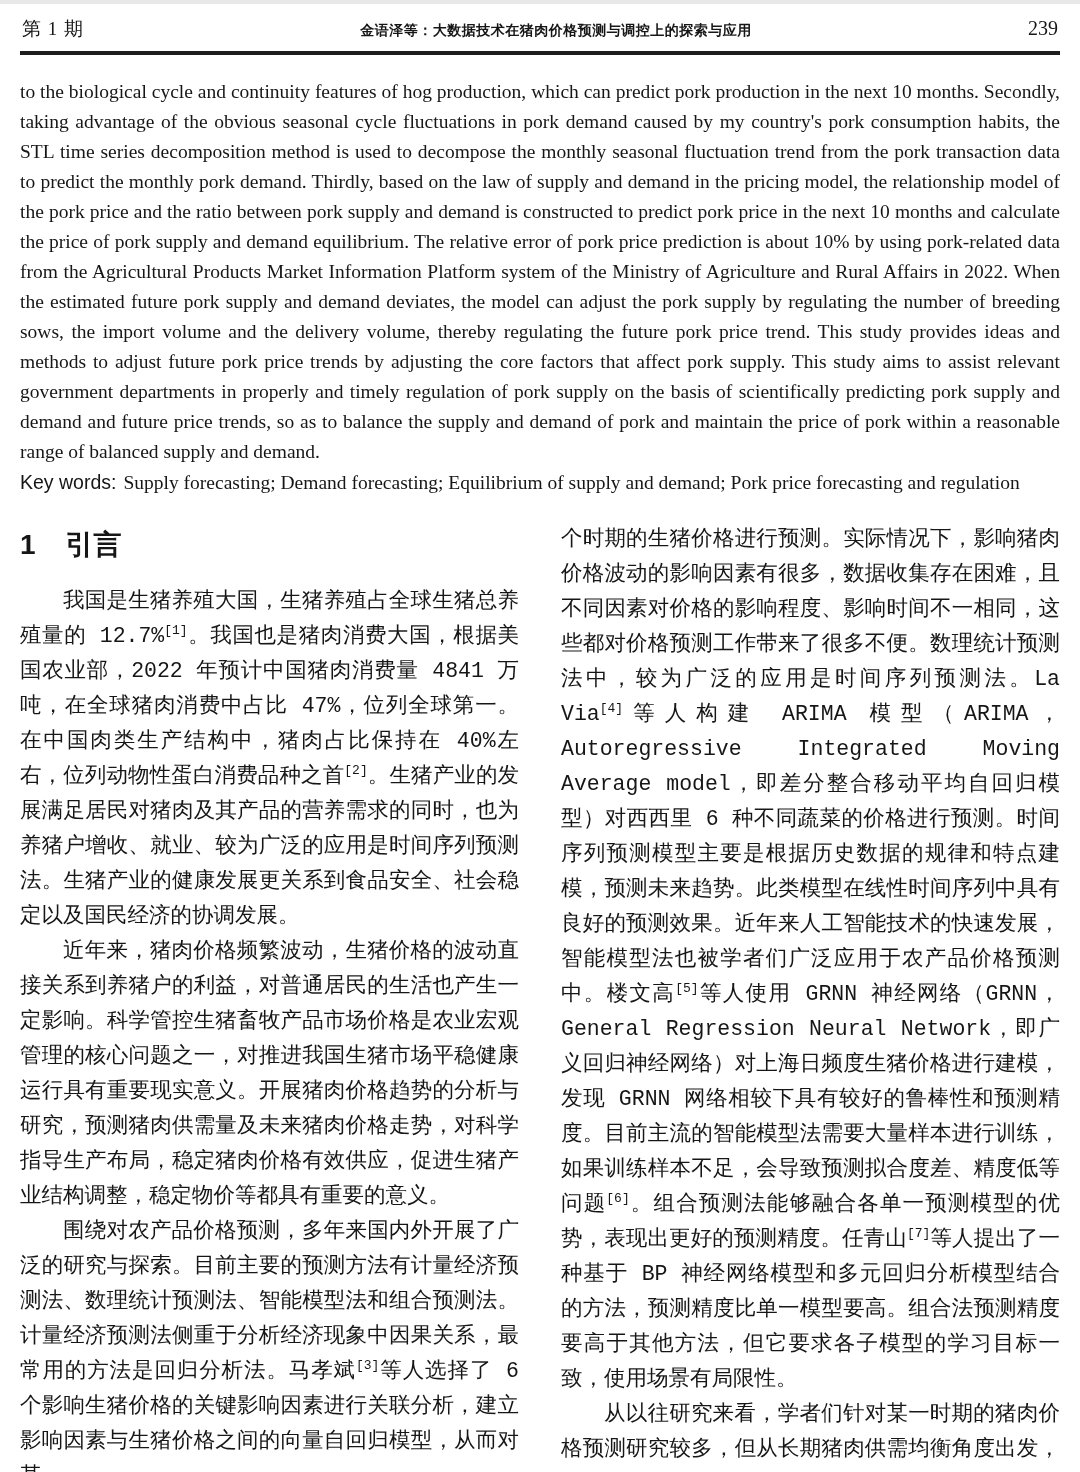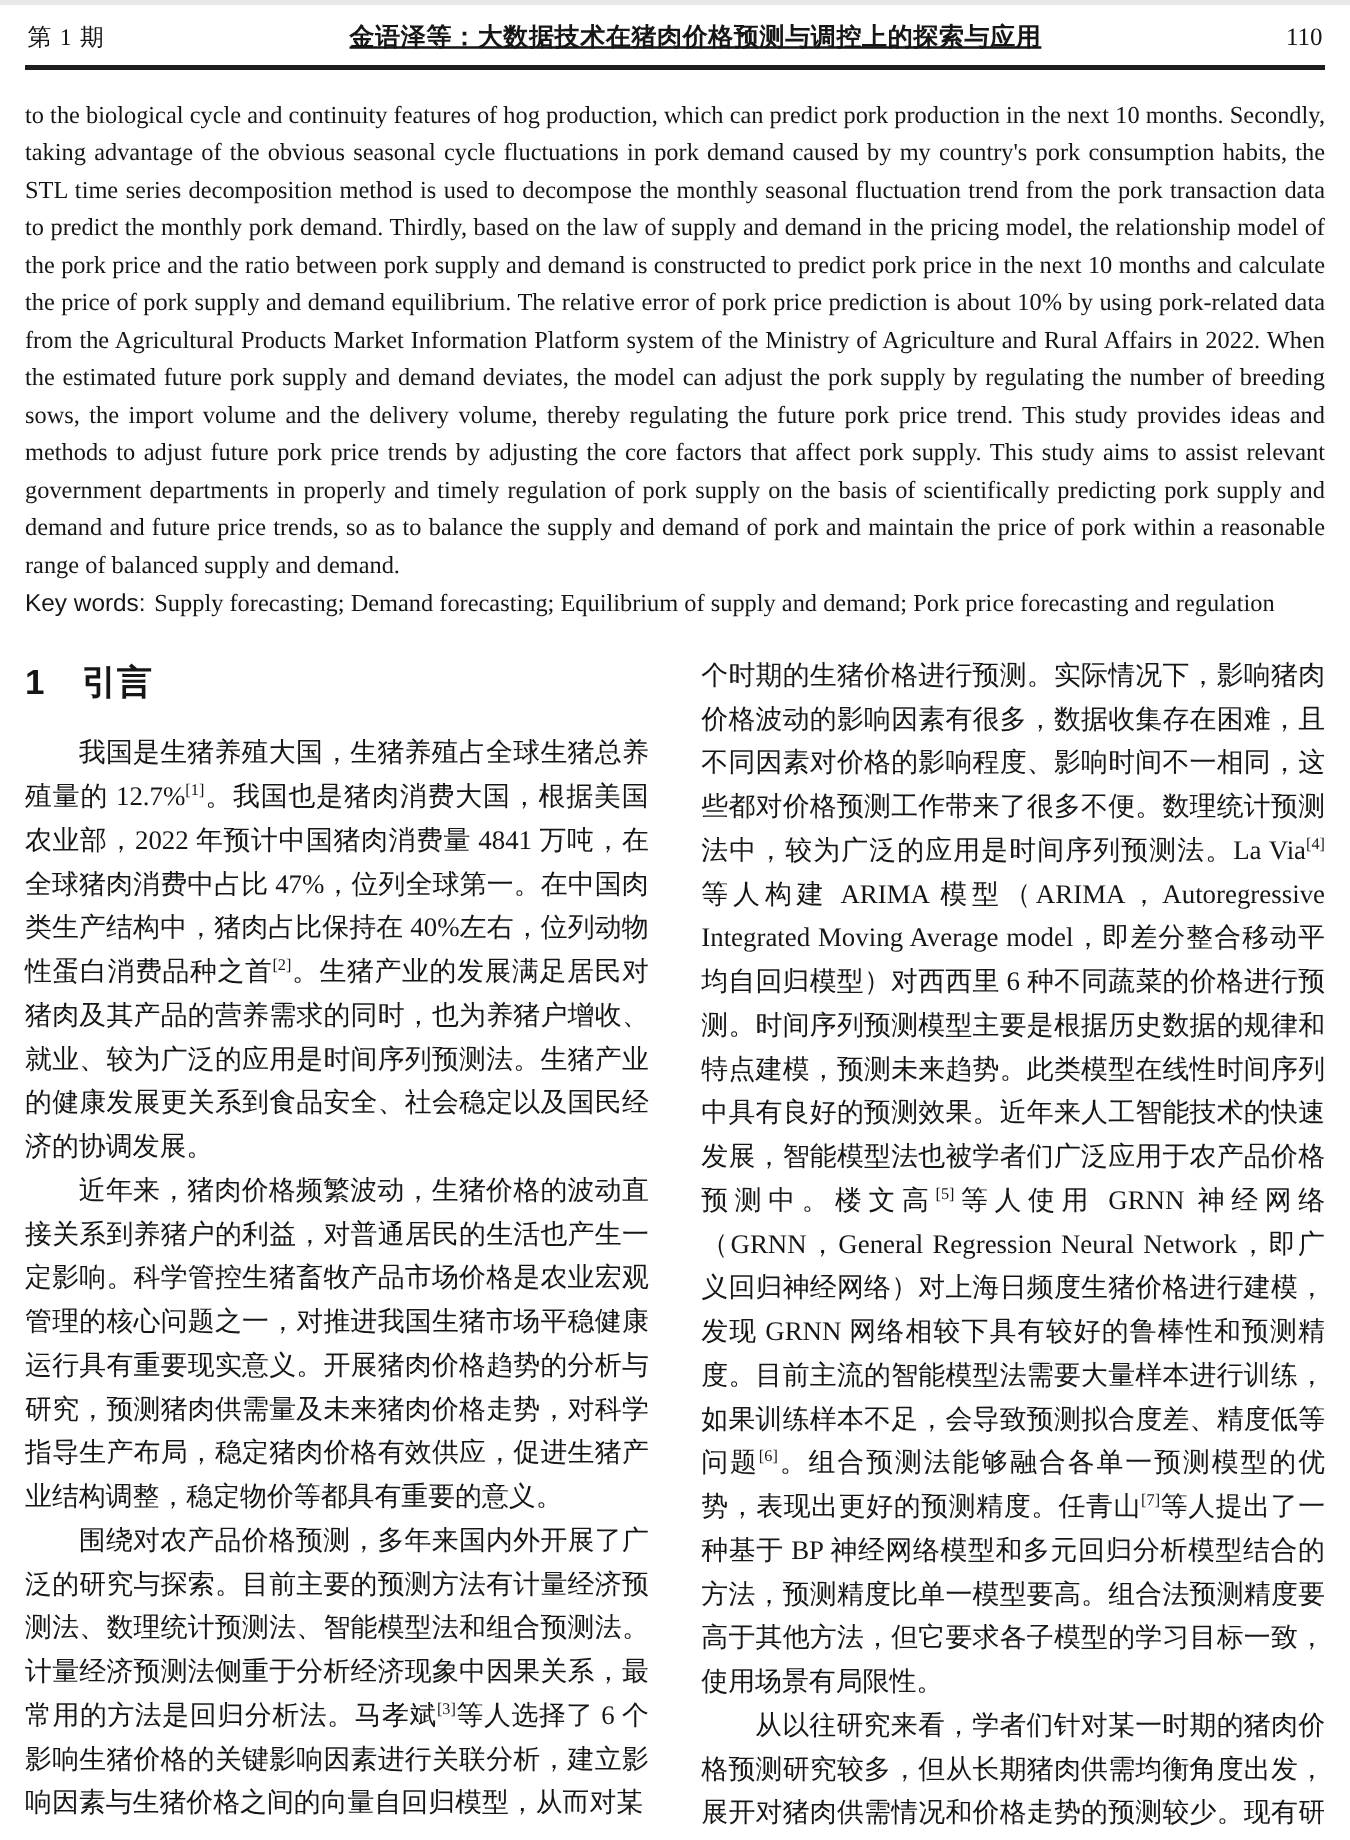--- a/index.html
+++ b/index.html
@@ -20,23 +20,22 @@
     display: flex;
     justify-content: space-between;
     align-items: baseline;
     font-size: 19px;
     padding: 4px 2px 9px 2px;
   }
   .issue-label { font-size: 19px; letter-spacing: 1px; }
   .running-title {
     font-family: "Liberation Sans", sans-serif;
     font-weight: 700;
-    font-size: 20px;
+    font-size: 14px;
     letter-spacing: 0.5px;
-    text-decoration: underline;
   }
   .page-number { font-size: 20px; }
   .header-rule {
     border: none;
     height: 4px;
     background: #1d1d1d;
     margin: 0 0 2px 0;
   }
   
   .abstract {
@@ -69,37 +68,37 @@
   }
   .section-heading {
     font-family: Liberation Sans, sans-serif;
     font-weight: 700;
     font-size: 28px;
     margin: 6px 0 22px 0;
     line-height: 1.2;
     text-align: left;
   }
   .section-heading .sec-num { margin-right: 30px; }
-  .col p { margin: 0; text-indent: 2em; }
+  .col p { margin: 0; text-indent: 2em; font-family: Liberation Mono, monospace; }
   .col p.no-indent { text-indent: 0; }
   sup.ref {
     font-size: 13px;
     line-height: 0;
     vertical-align: super;
   }
 </style>
 </head>
 <body>
 
 <div class="page">
 
   <div class="page-header">
     <span class="issue-label">第 1 期</span>
     <span class="running-title">金语泽等：大数据技术在猪肉价格预测与调控上的探索与应用</span>
-    <span class="page-number">110</span>
+    <span class="page-number">239</span>
   </div>
   <hr class="header-rule">
 
   <div class="abstract">
     <span>to the biological cycle and continuity features of hog production, which can predict pork production in the next 10 months. Secondly, taking advantage of the obvious seasonal cycle fluctuations in pork demand caused by my country's pork consumption habits, the STL time series decomposition method is used to decompose the monthly seasonal fluctuation trend from the pork transaction data to predict the monthly pork demand. Thirdly, based on the law of supply and demand in the pricing model, the relationship model of the pork price and the ratio between pork supply and demand is constructed to predict pork price in the next 10 months and calculate the price of pork supply and demand equilibrium. The relative error of pork price prediction is about 10% by using pork-related data from the Agricultural Products Market Information Platform system of the Ministry of Agriculture and Rural Affairs in 2022. When the estimated future pork supply and demand deviates, the model can adjust the pork supply by regulating the number of breeding sows, the import volume and the delivery volume, thereby regulating the future pork price trend. This study provides ideas and methods to adjust future pork price trends by adjusting the core factors that affect pork supply. This study aims to assist relevant government departments in properly and timely regulation of pork supply on the basis of scientifically predicting pork supply and demand and future price trends, so as to balance the supply and demand of pork and maintain the price of pork within a reasonable range of balanced supply and demand.</span>
   </div>
 
   <div class="keywords">
     <span class="kw-label">Key words:</span><span>Supply forecasting; Demand forecasting; Equilibrium of supply and demand; Pork price forecasting and regulation</span>
   </div>

